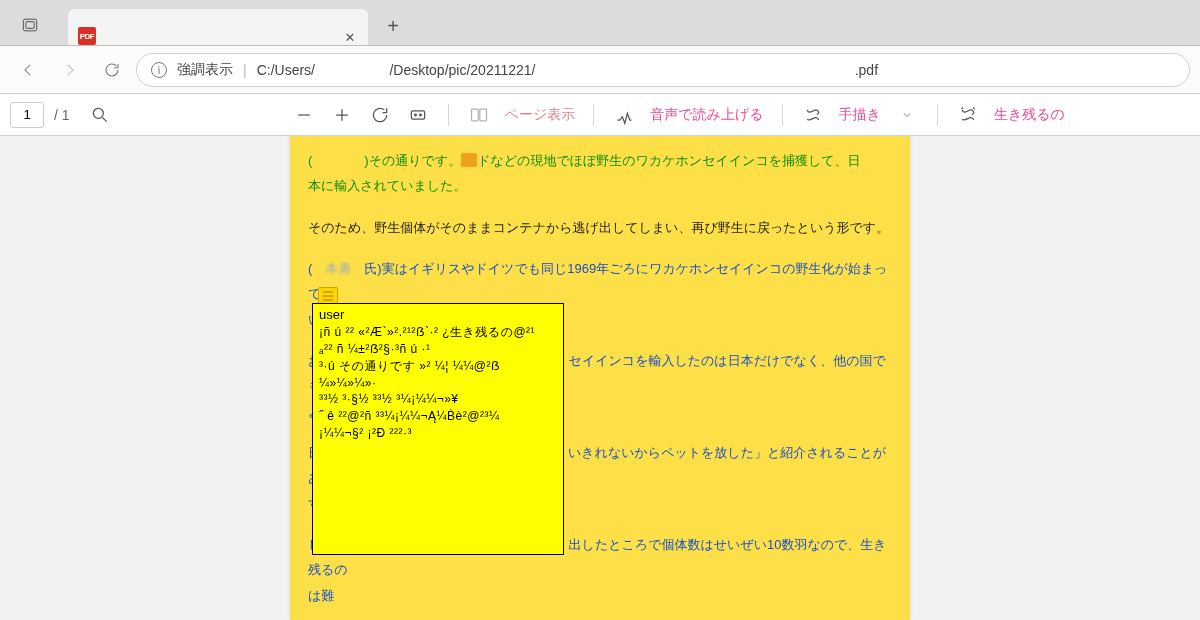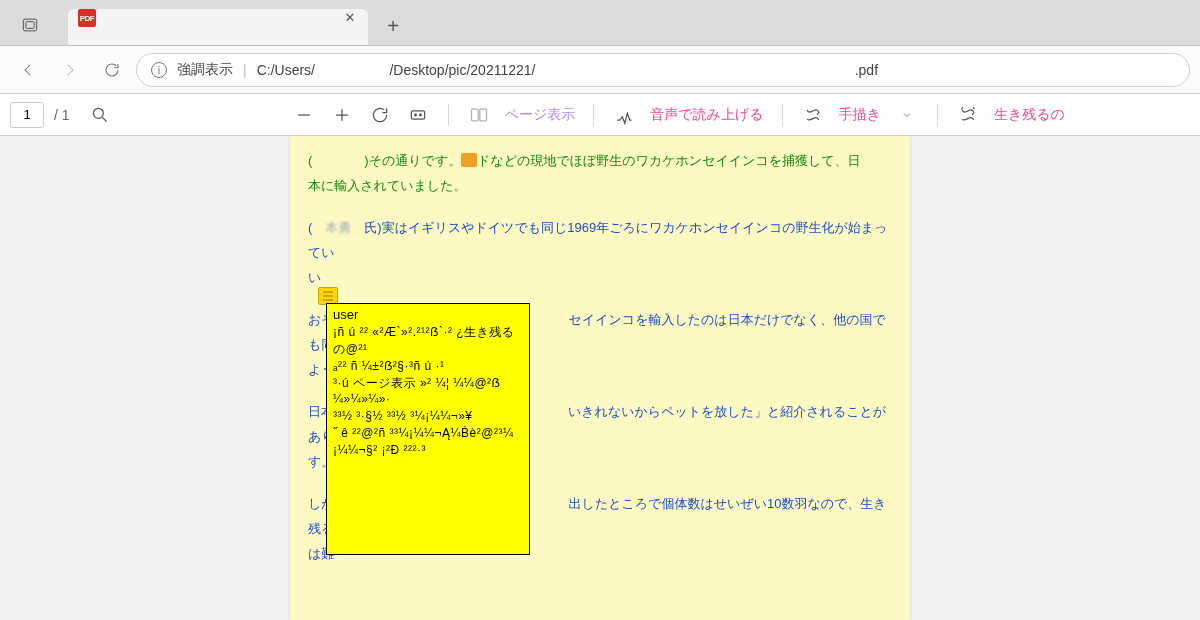--- a/index.html
+++ b/index.html
@@ -25,21 +25,21 @@
     width: 40px; height: 40px;
     display:flex;align-items:center;justify-content:center;
   }
   .tablead svg { width:20px;height:20px;stroke:#555;fill:none;stroke-width:1.2; }
   .tab {
     height: 36px;
     background: #f4f4f4;
     margin-left: 18px;
     margin-bottom: 0;
     border-radius: 6px 6px 0 0;
-    display:flex;align-items:flex-start;
+    display:flex;align-items:flex-end;
     padding: 0 10px;
     gap: 20px;
     min-width: 300px;
     position: relative;
   }
   .tab .pdf-badge {
     width:18px;height:18px;background:#d93025;color:#fff;font-size:8px;
     font-weight:700;display:flex;align-items:center;justify-content:center;
     border-radius:2px;letter-spacing:-0.5px;
   }
@@ -87,35 +87,35 @@
   .pageinput{
     width:34px;height:26px;border:1px solid #ccc;border-radius:3px;text-align:center;font-size:13px;
   }
   .pagecount{margin:0 8px 0 4px;color:#666;}
   .tbtn{
     height:32px;min-width:32px;padding:0 4px;display:flex;align-items:center;justify-content:center;
     border-radius:4px;
   }
   .tbtn svg{width:20px;height:20px;stroke:#555;fill:none;stroke-width:1.5;}
   .tdiv{width:1px;height:22px;background:#d6d6d6;margin:0 8px;}
-  .tlabel{color:#6d28d9;margin:0 4px;}
+  .tlabel{color:#b91c1c;margin:0 4px;}
   .tlabel.att{color:#ec4899;}
   .spacer{flex:0 0 160px;}
   .chev svg{width:12px;height:12px;}
 
   
   .viewer{
     position:relative;
     height: calc(620px - 46px - 48px - 42px);
     background:#f2f2f2;
     display:flex;justify-content:center;
     overflow:hidden;
   }
   .page{
-    background:#fef9c3;width:620px;margin:0;position:relative;
+    background:#fde047;width:620px;margin:0;position:relative;
     padding: 12px 18px 40px 18px;
     box-shadow:0 0 3px rgba(0,0,0,0.15);
     font-size:13px;line-height:1.95;
     font-family:"Meiryo","Yu Gothic",sans-serif;
   }
   .p-green{color:#0d8a0d;}
   .p-blue{color:#1a4ec7;}
   .p-black{color:#222;}
   .para{margin-bottom:16px;}
   .inline-ico{display:inline-block;width:16px;height:14px;background:#f0a020;border-radius:2px;vertical-align:-2px;}
@@ -255,20 +255,21 @@
 </div>
 
 <div class="viewer">
   <div class="page">
 
     <div class="para p-green">
       <span>(</span><span style="filter:blur(1.2px);color:#9c9">　　　　</span><span>)その通りです。</span><span class="inline-ico"></span><span>ドなどの現地でほぼ野生のワカケホンセイインコを捕獲して、日</span><br>
       <span>本に輸入されていました。</span>
     </div>
 
+    <div class="para p-black">そのため、野生個体がそのままコンテナから逃げ出してしまい、再び野生に戻ったという形です。</div>
 
     <div class="para p-blue">
       <span>(</span><span style="filter:blur(1.2px);color:#9ab">　本勇　</span><span>氏)実はイギリスやドイツでも同じ1969年ごろにワカケホンセイインコの野生化が始まってい</span><br>
       <span>い</span>
     </div>
 
     <div class="para p-blue">
       <span>おそ</span><span style="visibility:hidden">＿＿＿＿＿＿＿＿＿＿＿＿＿＿＿＿＿＿</span><span>セイインコを輸入したのは日本だけでなく、他の国でも同じ</span><br>
       <span>よう</span>
     </div>
@@ -278,26 +279,26 @@
       <span>す。</span>
     </div>
 
     <div class="para p-blue">
       <span>しか</span><span style="visibility:hidden">＿＿＿＿＿＿＿＿＿＿＿＿＿＿＿＿＿＿</span><span>出したところで個体数はせいぜい10数羽なので、生き残るの</span><br>
       <span>は難</span>
     </div>
 
     <div class="ann-marker" style="left:28px;top:151px;"></div>
 
-    <div class="note" style="left:36px;top:167px;width:204px;height:252px;">
+    <div class="note" style="left:22px;top:167px;width:252px;height:252px;">
       <div class="user">user</div>
       <div class="garble">
         <span>¡ñ ú ²² «²Æ`»².²¹²ẞ`·² ¿生き残るの@²¹</span><br>
         <span>ₐ²² ñ ¼±²ẞ²§·³ñ ú ·¹</span><br>
-        <span>³·ú ページ表示 »² ¼¦ ¼¼@²ẞ ¼»¼»¼»·</span><br>
+        <span>³·ú その通りです »² ¼¦ ¼¼@²ẞ ¼»¼»¼»·</span><br>
         <span>³³½ ³·§½ ³³½ ³¼¡¼¼¬»¥</span><br>
         <span>˝ ê ²²@²ñ ³³¼¡¼¼¬Ą¼Ḃè²@²³¼</span><br>
         <span>¡¼¼¬§² ¡²Ð ²²²·³</span>
       </div>
     </div>
 
   </div>
 </div>
 
 </body></html>

